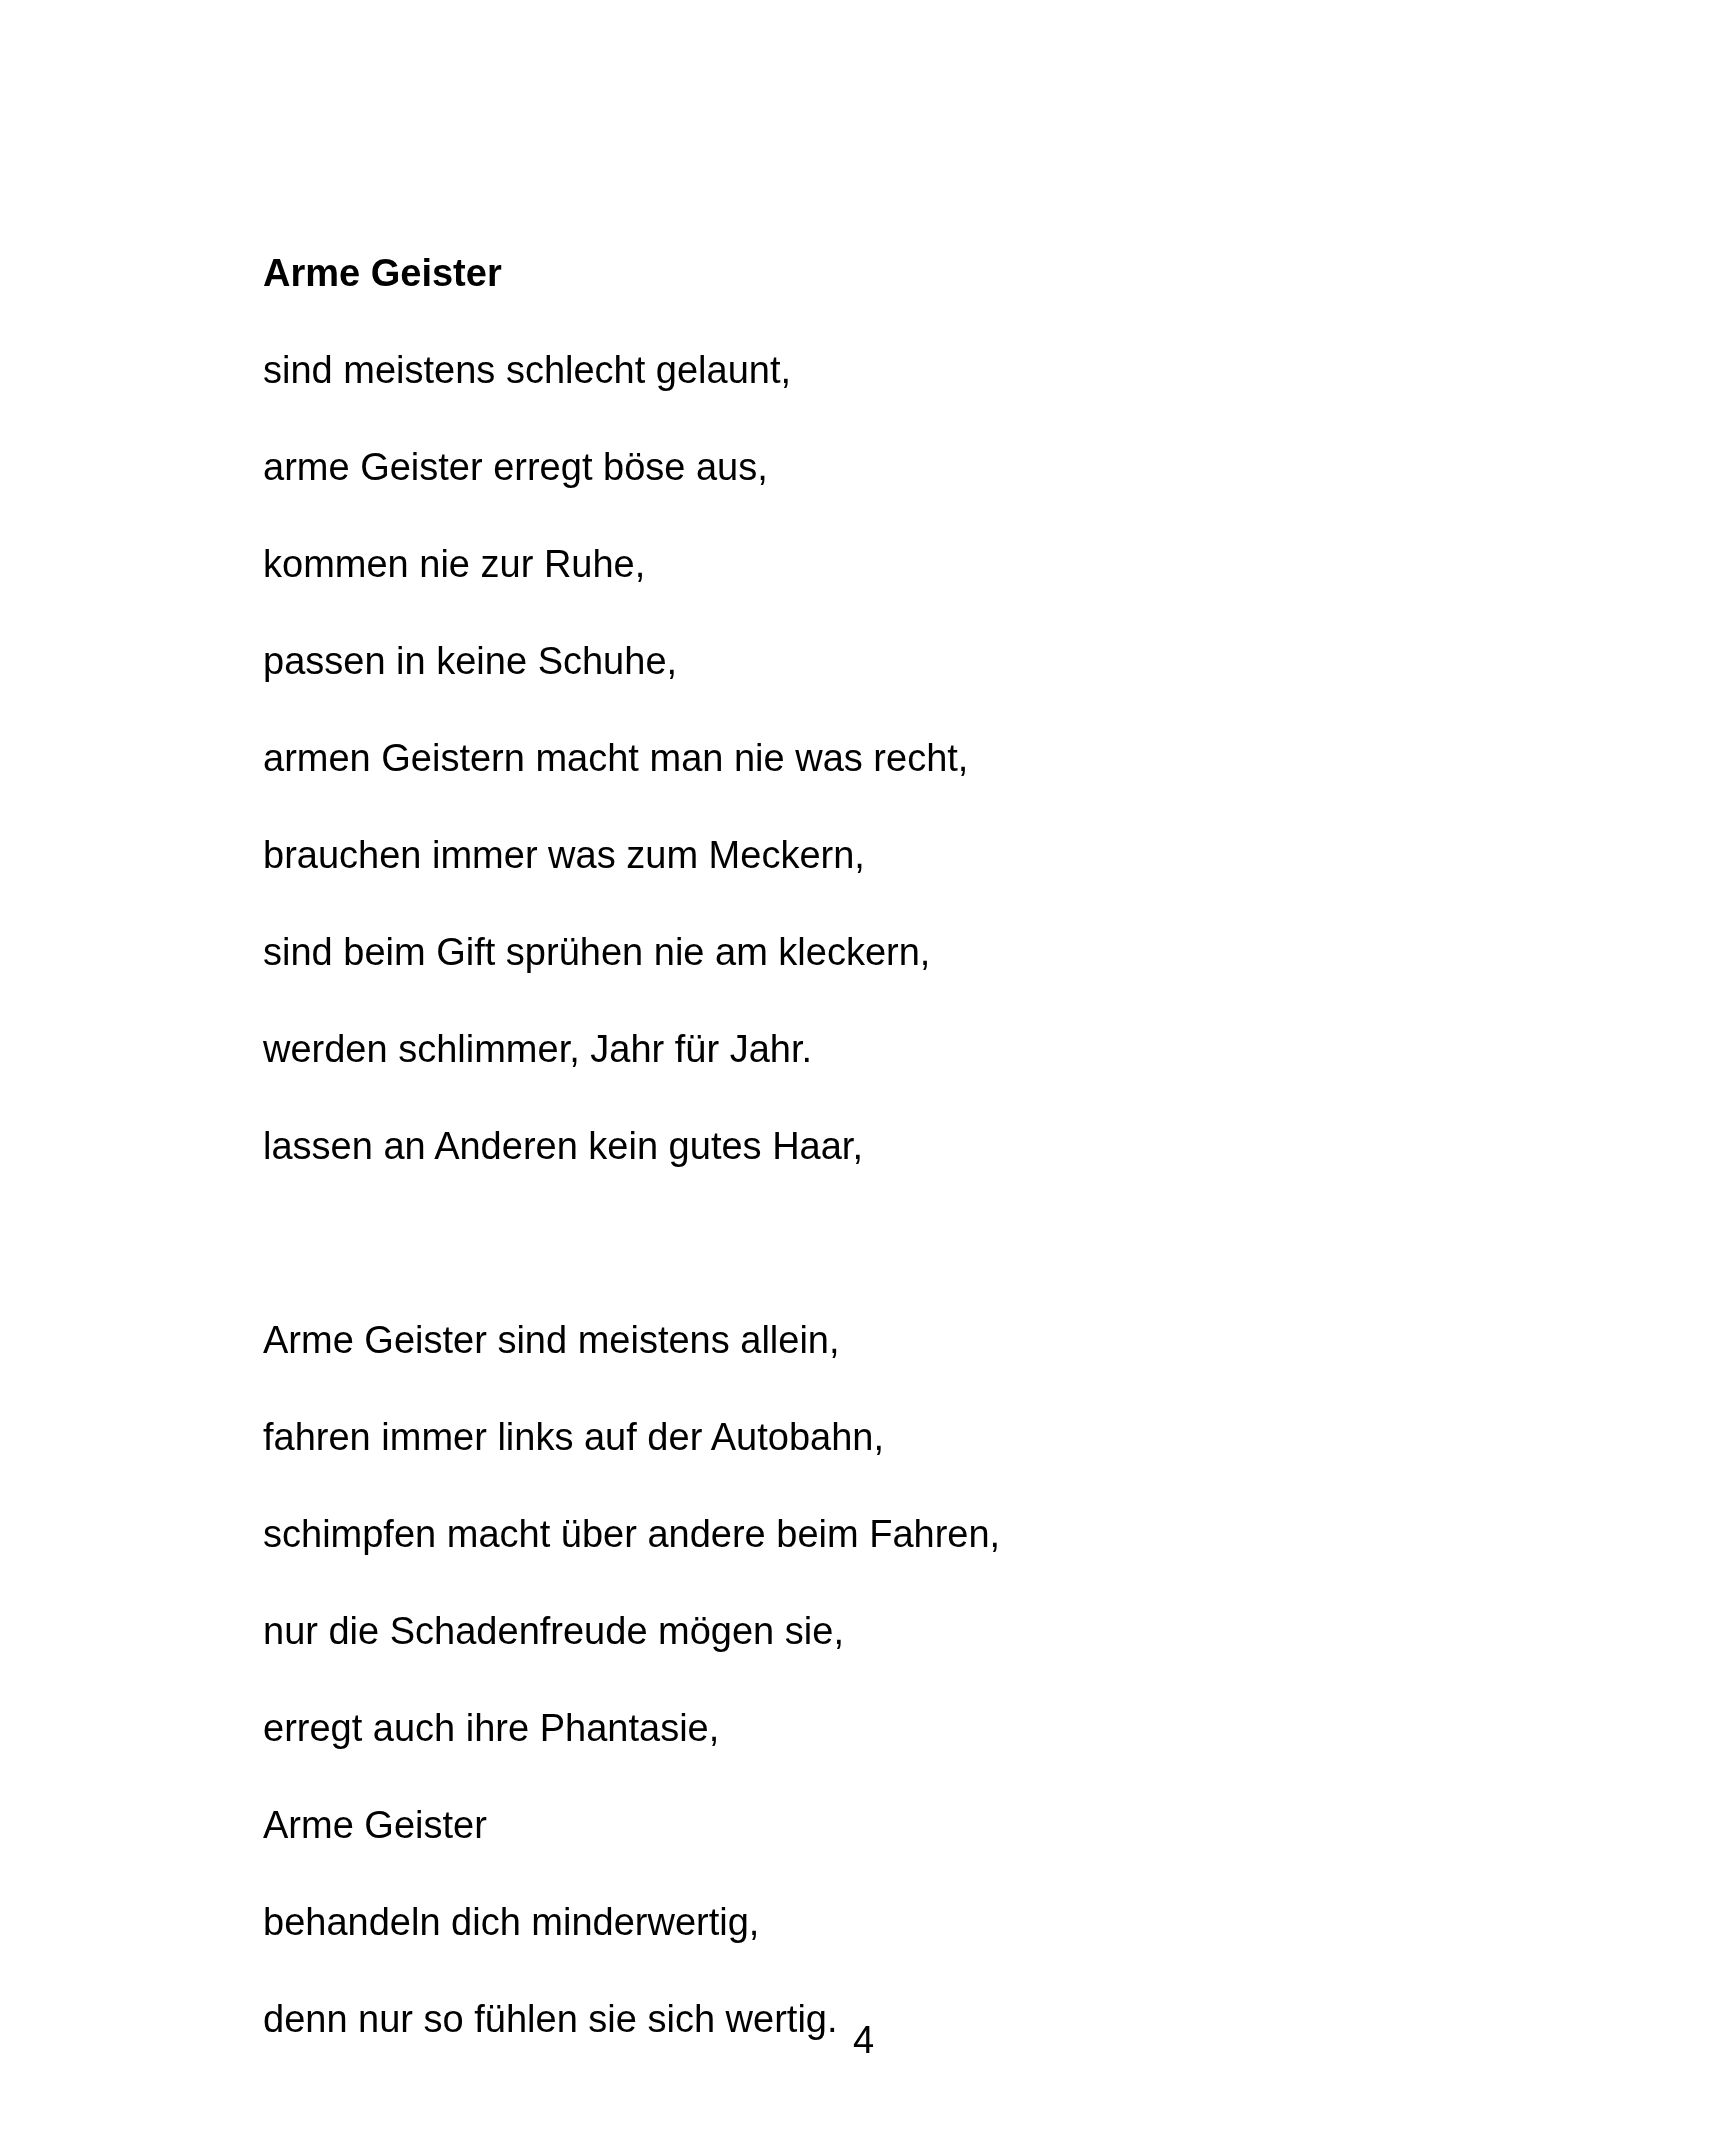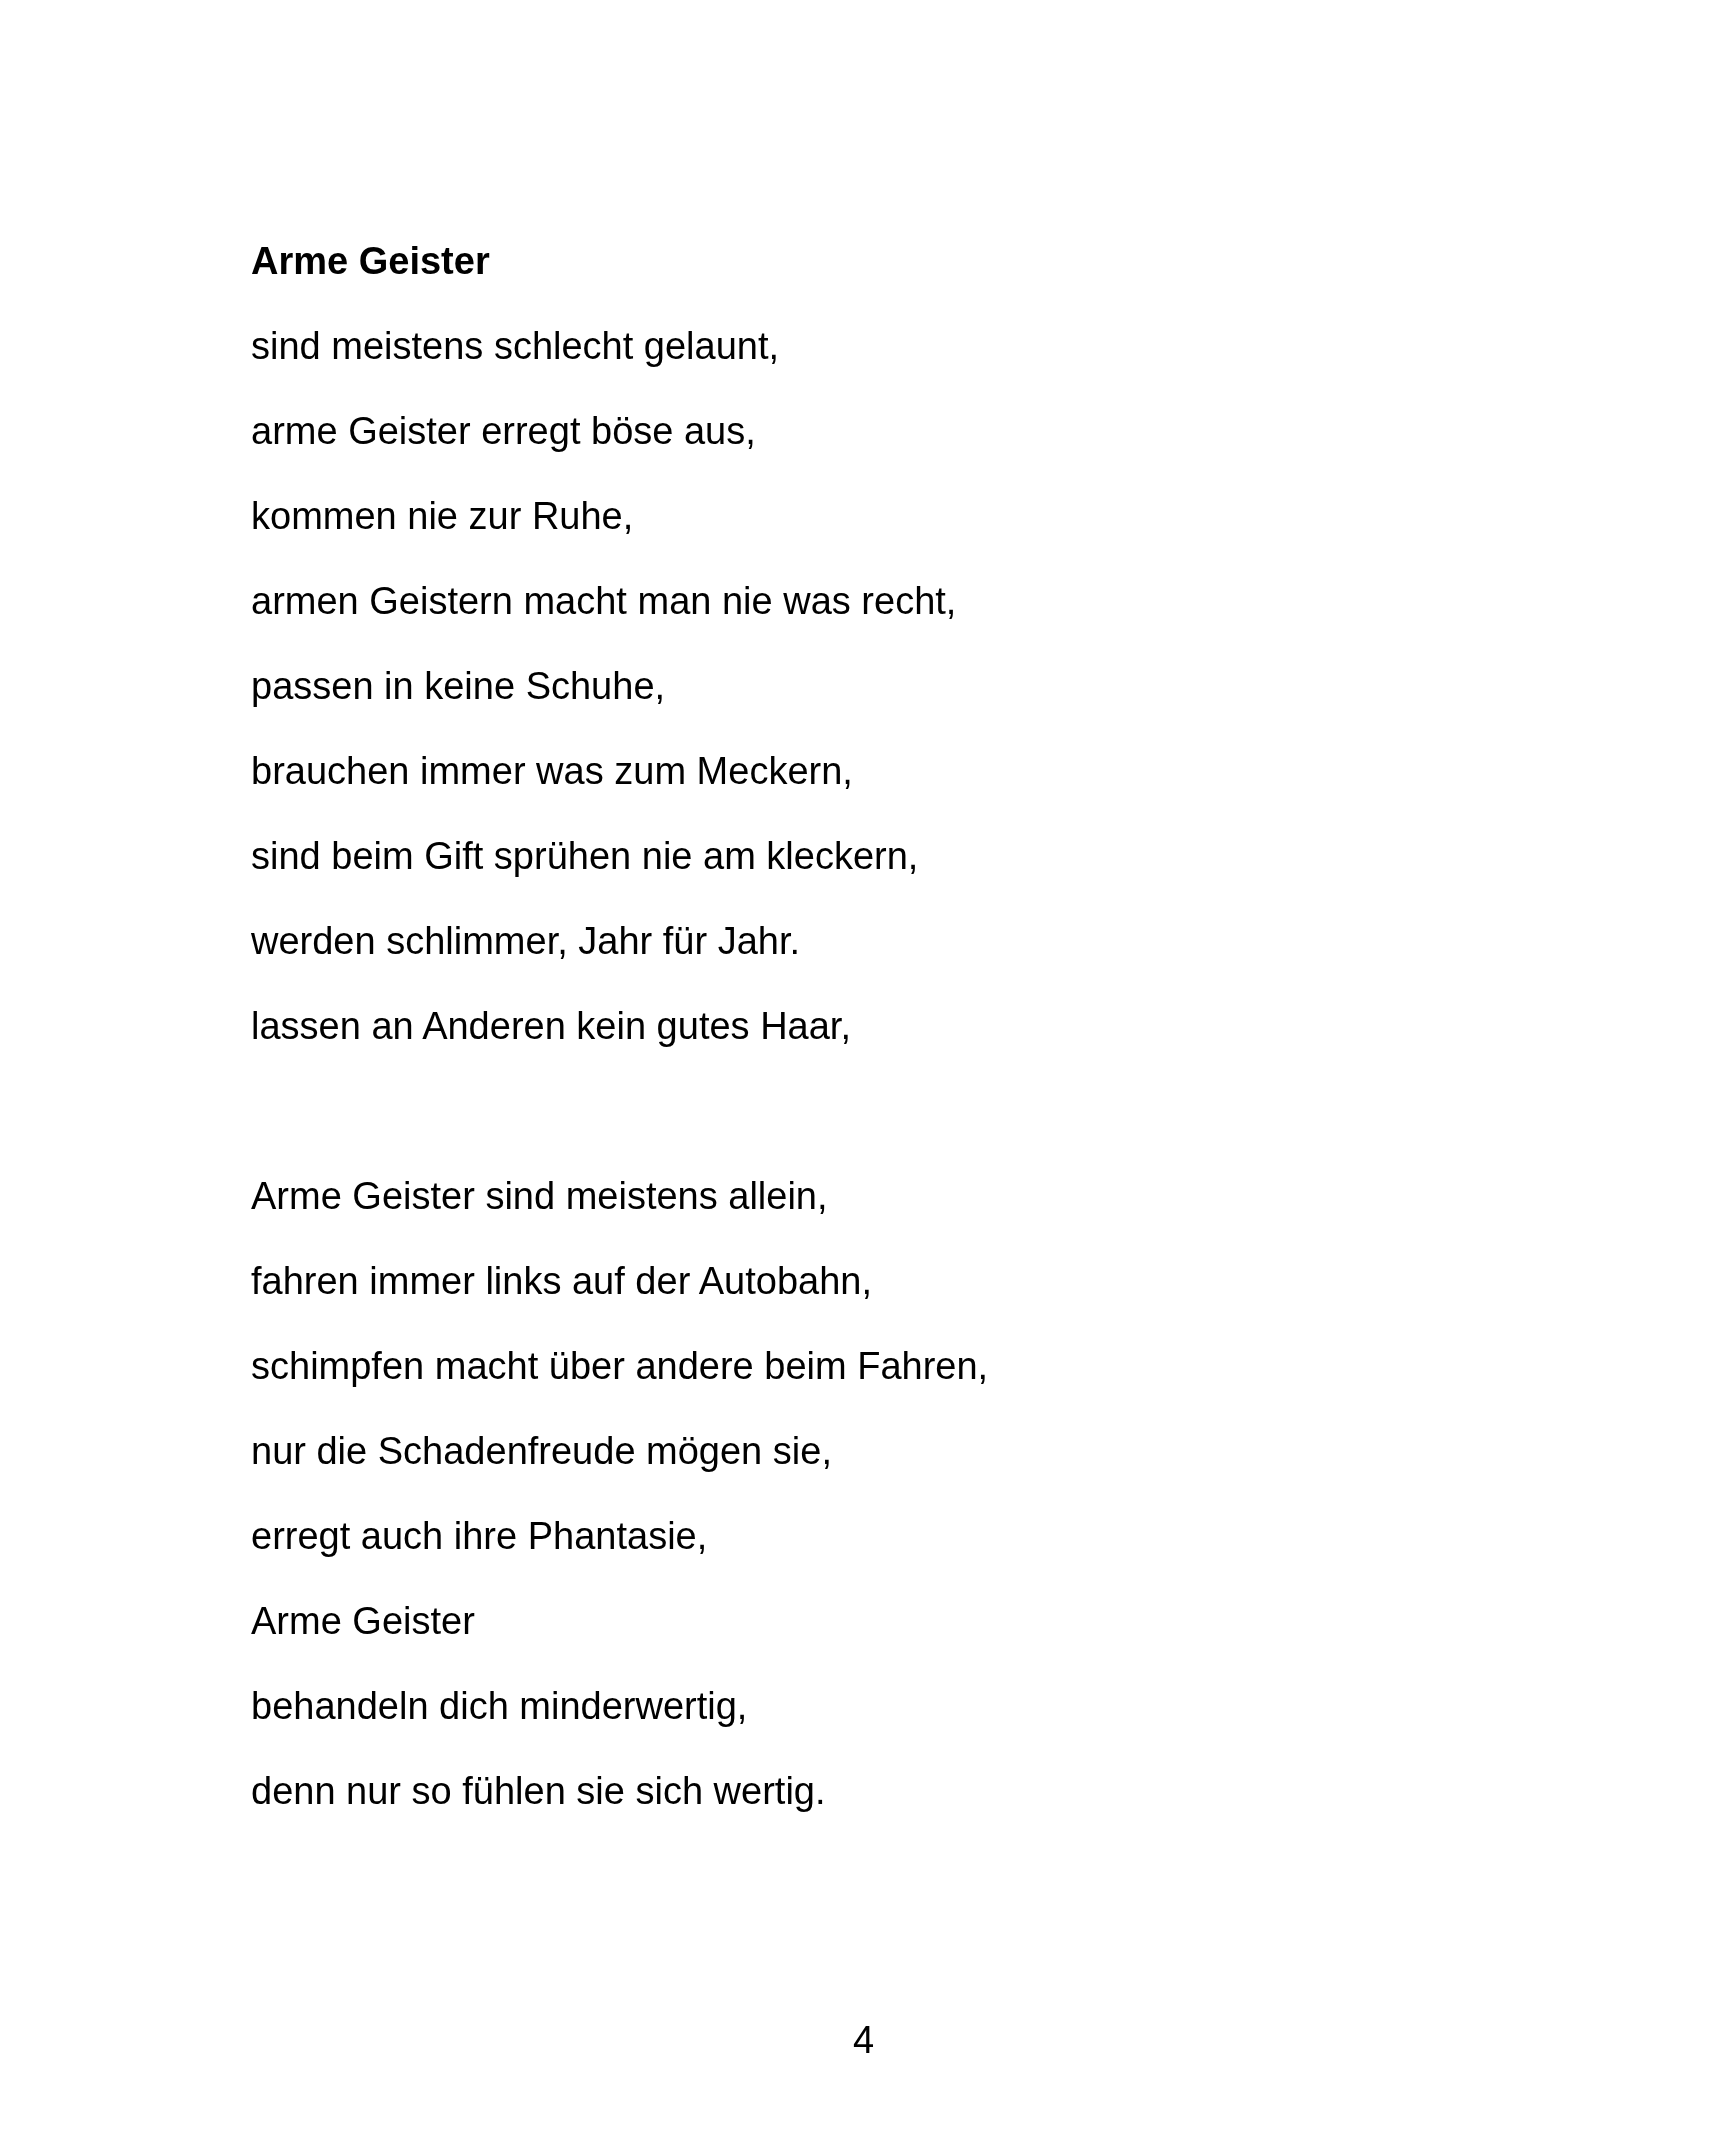--- a/index.html
+++ b/index.html
@@ -15,21 +15,21 @@
     color: #000000;
     font-family: "Liberation Sans", "DejaVu Sans", sans-serif;
     overflow: hidden;
   }
   .content {
     position: absolute;
     left: 251px;
     top: 219px;
   }
   .line {
-    margin: 0;
+    margin: 12px;
     font-size: 38px;
     line-height: 85px;
     white-space: nowrap;
     font-weight: normal;
   }
   .title {
     font-weight: bold;
   }
   .stanza-spacer {
     height: 85px;
@@ -47,22 +47,22 @@
 </head>
 <body>
 
 <div class="page">
   <div class="content">
     <p class="line title">Arme Geister</p>
 
     <p class="line">sind meistens schlecht gelaunt,</p>
     <p class="line">arme Geister erregt böse aus,</p>
     <p class="line">kommen nie zur Ruhe,</p>
+    <p class="line">passen in keine Schuhe,</p>
     <p class="line">armen Geistern macht man nie was recht,</p>
-    <p class="line">passen in keine Schuhe,</p>
     <p class="line">brauchen immer was zum Meckern,</p>
     <p class="line">sind beim Gift sprühen nie am kleckern,</p>
     <p class="line">werden schlimmer, Jahr für Jahr.</p>
     <p class="line">lassen an Anderen kein gutes Haar,</p>
 
     <div class="stanza-spacer"></div>
 
     <p class="line">Arme Geister sind meistens allein,</p>
     <p class="line">fahren immer links auf der Autobahn,</p>
     <p class="line">schimpfen macht über andere beim Fahren,</p>

